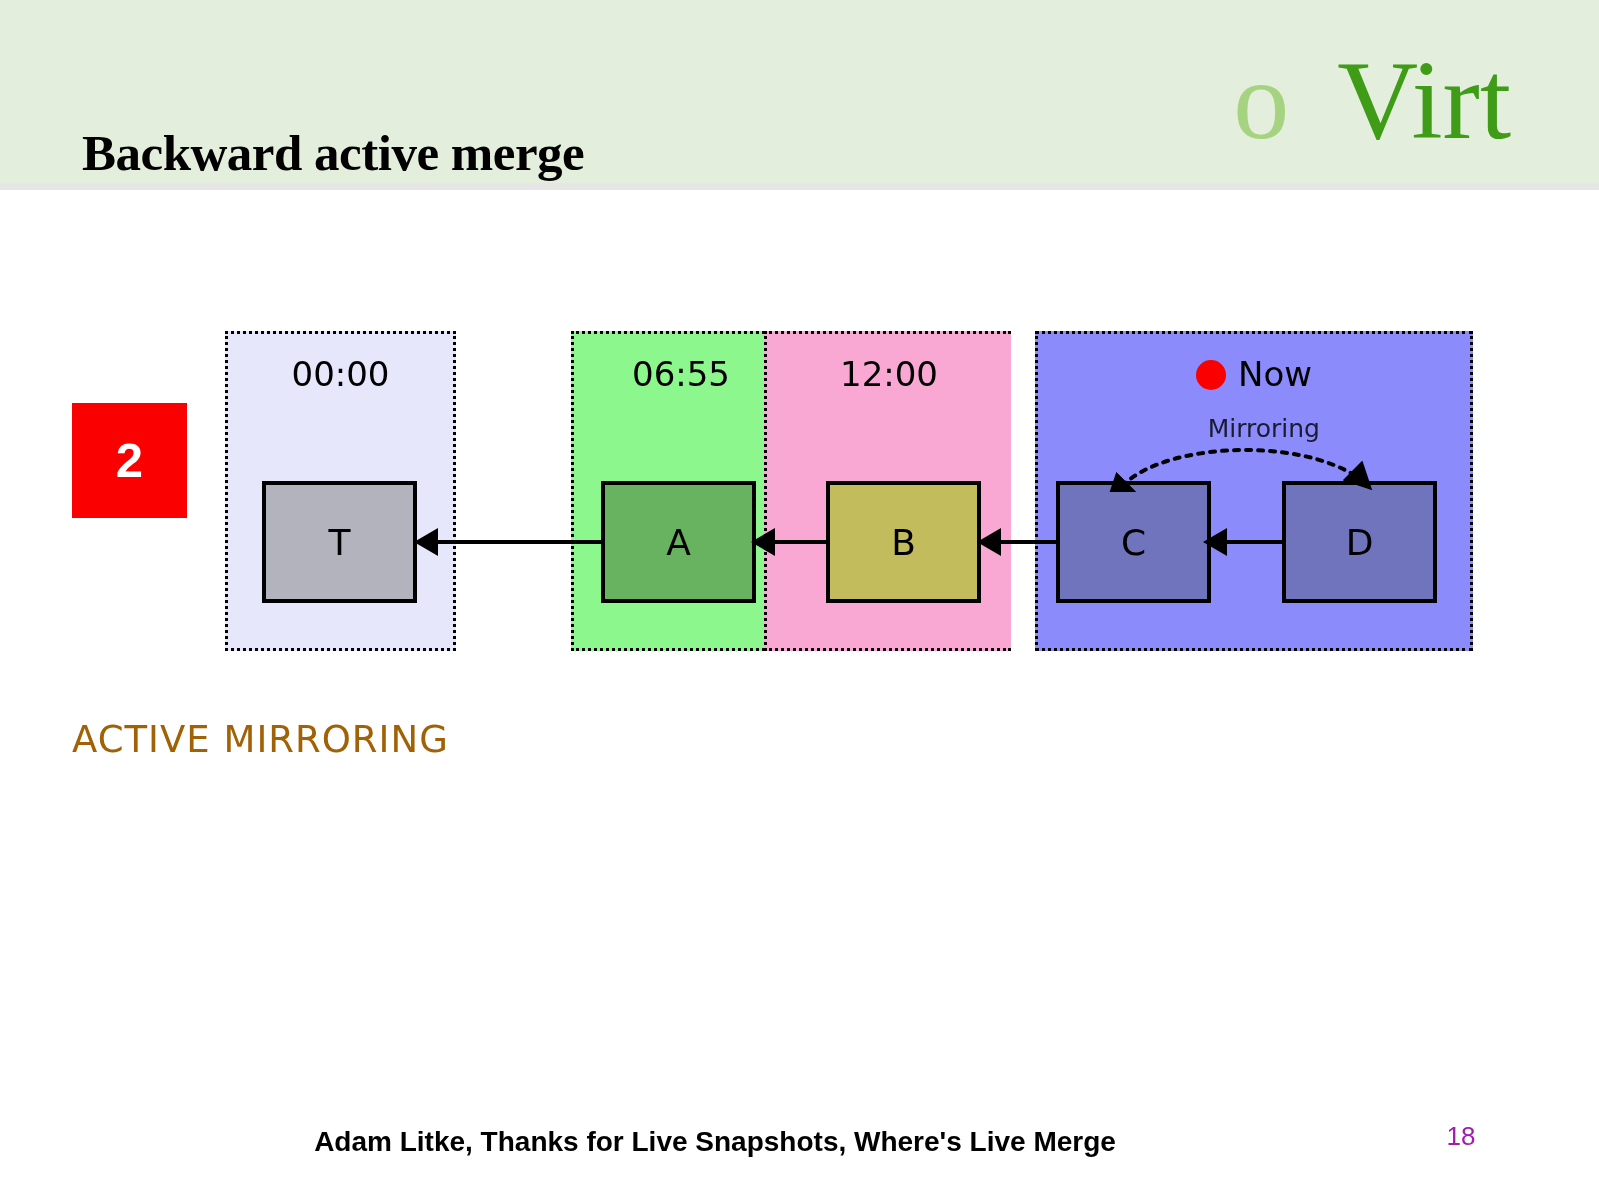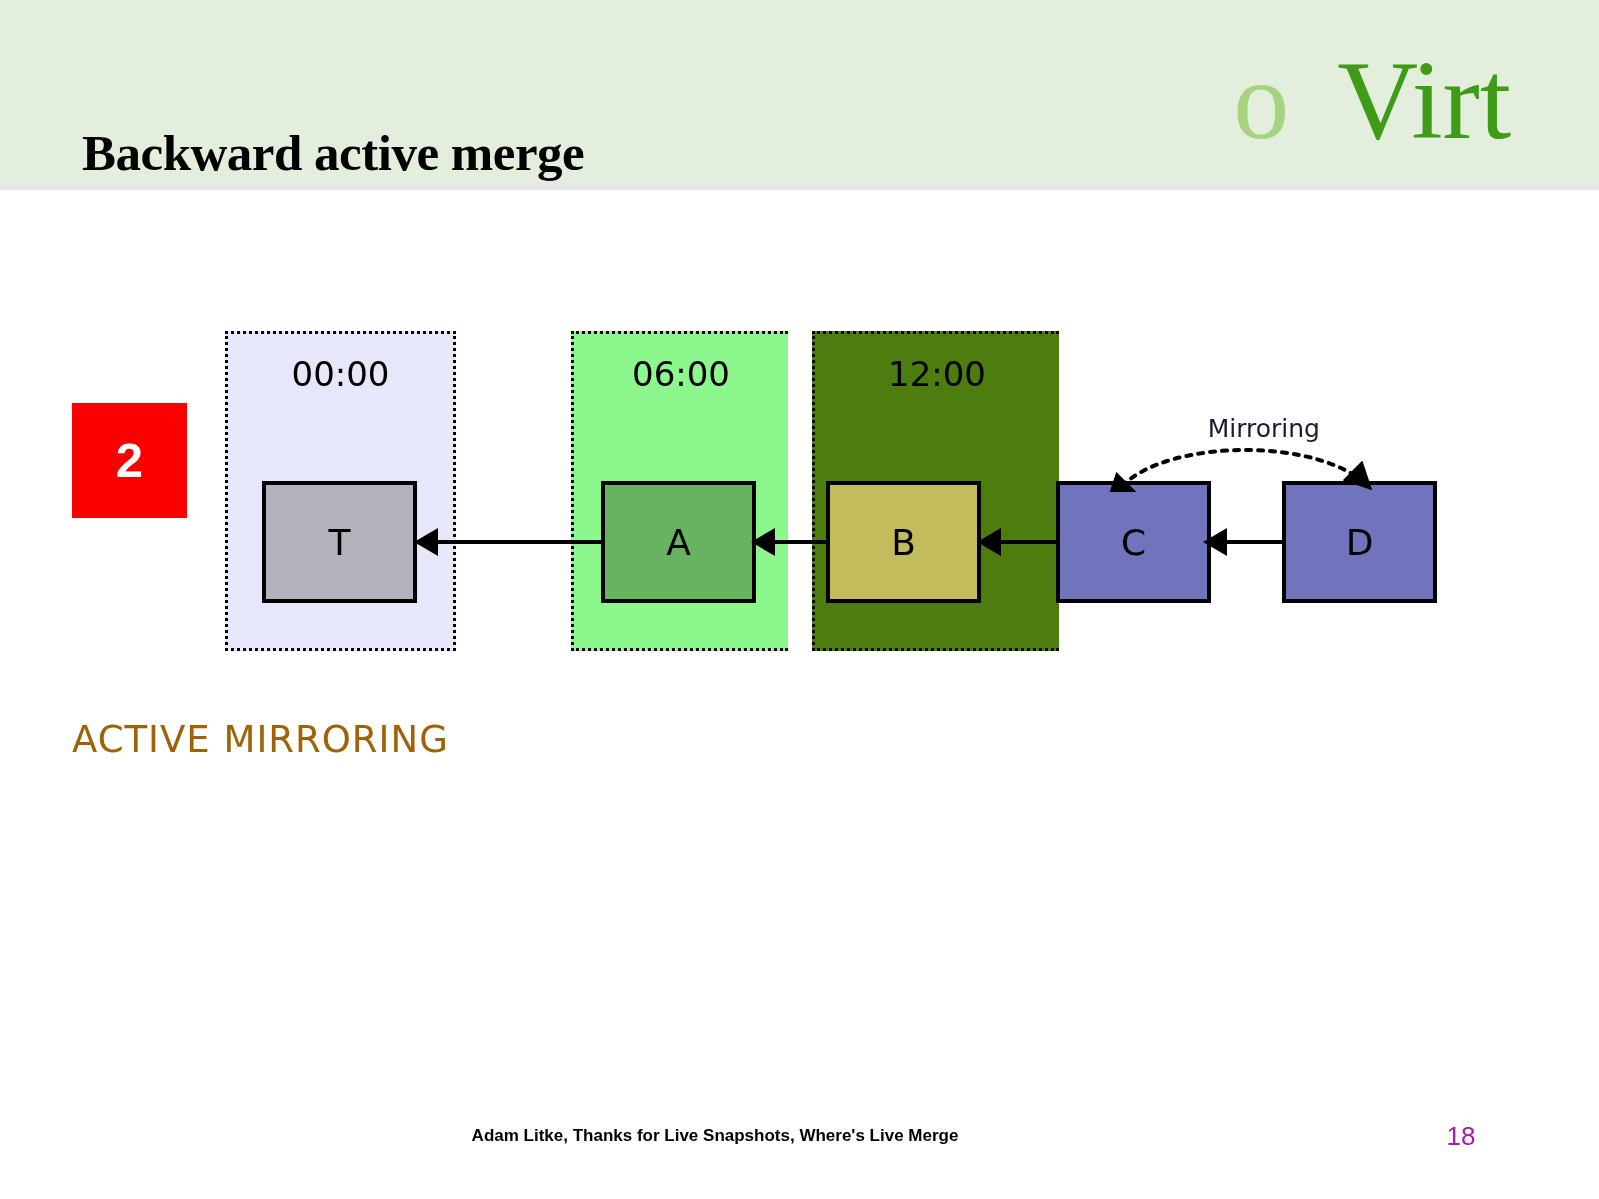--- a/index.html
+++ b/index.html
@@ -99,21 +99,21 @@
     width: 30px;
     height: 30px;
     border-radius: 50%;
     background: #fa0000;
     vertical-align: -4px;
     margin-right: 12px;
   }
 
   #col-0 { left: 225px;  width: 231px; background: #e7e7fb; }
   #col-1 { left: 571px;  width: 217px; background: #8cf78c; border-right: none; }
-  #col-2 { left: 812px;  width: 247px; background: #4d7c0f; border-left: 3px dotted #000; border-right: none; }
+  #col-2 { left: 764px;  width: 247px; background: #f9a8d4; border-left: 3px dotted #000; border-right: none; }
   #col-3 { left: 1035px; width: 438px; background: #8b8bfb; border-left: 3px dotted #000; }
 
   
   .snapbox {
     position: absolute;
     top: 481px;
     width: 155px;
     height: 122px;
     border: 4px solid #000000;
     box-sizing: border-box;
@@ -194,21 +194,21 @@
   }
 
   
   .footer-text {
     position: absolute;
     left: 0;
     top: 1126px;
     width: 1430px;
     text-align: center;
     font-family: "Liberation Sans", sans-serif;
-    font-size: 17px;
+    font-size: 28px;
     font-weight: bold;
     color: #000000;
     white-space: nowrap;
   }
   .page-number {
     position: absolute;
     left: 1431px;
     top: 1121px;
     width: 60px;
     text-align: center;
@@ -233,27 +233,32 @@
   <span>2</span>
 </div>
 
 <div class="timeline">
 
   <div class="col" id="col-0">
     <div class="col-label">00:00</div>
   </div>
 
   <div class="col" id="col-1">
-    <div class="col-label">06:00</div>
+    <div class="col-label">06:55</div>
   </div>
 
   <div class="col" id="col-2">
     <div class="col-label">12:00</div>
   </div>
 
+  <div class="col" id="col-3">
+    <div class="col-label">
+      <span class="now-dot"></span><span>Now</span>
+    </div>
+  </div>
 
   <div class="snapbox" id="box-T">
     <span>T</span>
   </div>
   <div class="snapbox" id="box-A">
     <span>A</span>
   </div>
   <div class="snapbox" id="box-B">
     <span>B</span>
   </div>

